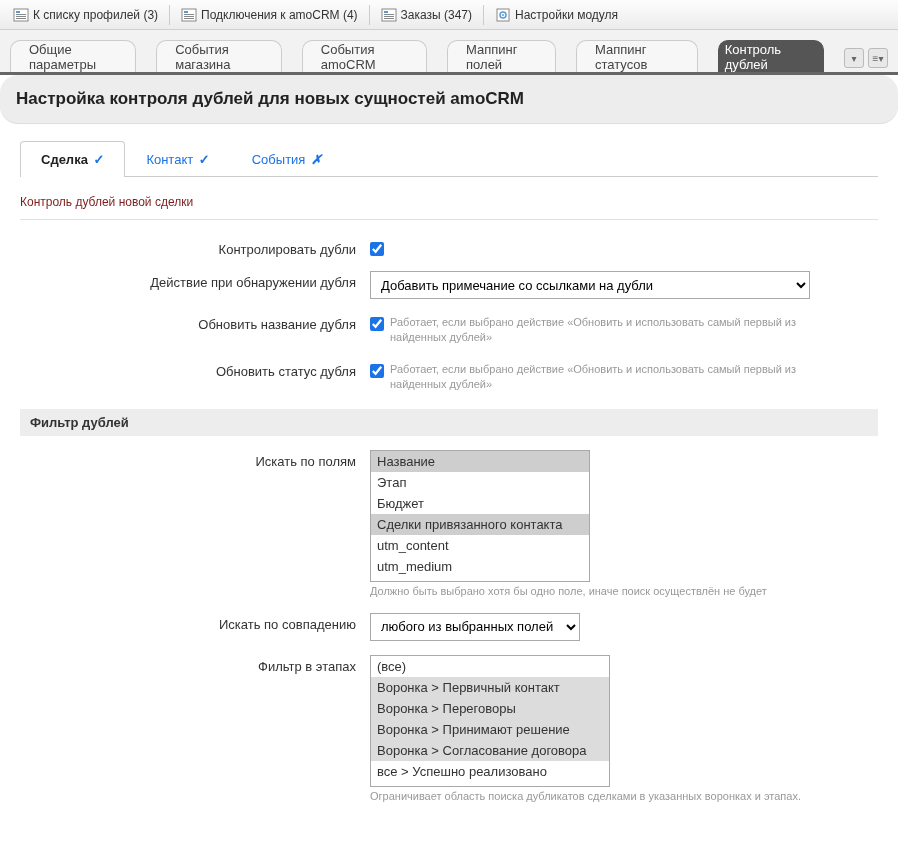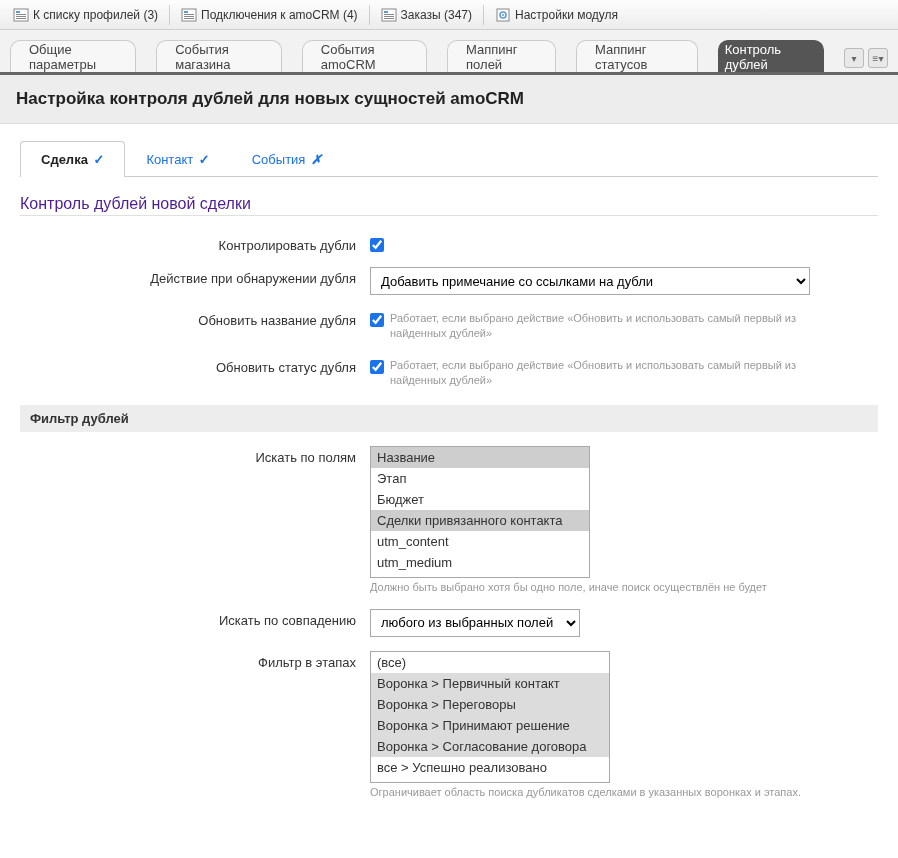--- a/index.html
+++ b/index.html
@@ -6,30 +6,30 @@
 body { font-family: Arial, Helvetica, sans-serif; font-size: 13px; color: #333; background: #fff; width: 898px; }
 .top-toolbar { background: linear-gradient(#fdfdfd, #ececec); border-bottom: 1px solid #d0d0d0; padding: 4px 6px; display: flex; gap: 2px; align-items: center; height: 30px; }
 .tbtn { display: inline-flex; align-items: center; gap: 4px; padding: 3px 6px; border: 1px solid transparent; border-radius: 3px; cursor: pointer; font-size: 12px; color: #333; }
 .tbtn svg { width: 16px; height: 16px; }
 .tsep { width: 1px; height: 20px; background: #ccc; margin: 0 2px; }
 .tabs-bar { background: #f2f2f2; border-bottom: 3px solid #666; padding: 10px 10px 0 10px; display: flex; align-items: flex-end; position: relative; }
 .tab-outer { position: relative; padding: 8px 18px; font-size: 13px; color: #444; cursor: pointer; background: #f7f7f7; border: 1px solid #ccc; border-bottom: none; border-radius: 10px 10px 0 0; margin-right: 20px; height: 32px; display: flex; align-items: center; }
 .tab-outer.active { background: #555; color: #fff; border-color: #555; padding-left: 6px; }
 .tab-toolbar-right { margin-left: auto; display: flex; align-items: center; gap: 4px; padding-bottom: 4px; }
 .tab-tool-btn { width: 20px; height: 20px; border: 1px solid #bbb; background: #e8e8e8; border-radius: 3px; display: flex; align-items: center; justify-content: center; cursor: pointer; color: #666; font-size: 10px; }
-.page-header { background: #ededed; border-bottom: 1px solid #ddd; padding: 14px 16px; }
+.page-header { background: #ededed; border-bottom: 1px solid #ddd; padding: 14px 16px; border-radius: 18px; }
 .page-header h1 { font-size: 17px; font-weight: bold; color: #222; }
 .content { padding: 16px 20px; background: #fff; }
 .inner-tabs { display: flex; border-bottom: 1px solid #ccc; margin-bottom: 18px; }
 .inner-tab { padding: 10px 20px; font-size: 13px; cursor: pointer; border: 1px solid transparent; border-bottom: none; position: relative; top: 1px; }
 .inner-tab.active { border-color: #ccc; background: #fff; border-radius: 4px 4px 0 0; font-weight: bold; color: #222; }
 .inner-tab.link { color: #1a73e8; }
 .check-mark { color: #1a73e8; font-weight: bold; margin-left: 2px; }
 .x-mark { color: #1a73e8; font-weight: bold; font-style: italic; margin-left: 2px; }
-.section-title { font-size: 16px; color: #4c1d95; margin-bottom: 2px; }
+.section-title { font-size: 12px; color: #7f1d1d; margin-bottom: 10px; }
 .section-divider { border-top: 1px solid #e0e0e0; margin-bottom: 18px; }
 .form-row { display: flex; align-items: flex-start; margin-bottom: 14px; }
 .form-label { width: 350px; text-align: right; padding-right: 14px; padding-top: 4px; font-size: 13px; color: #333; }
 .form-control { flex: 1; display: flex; flex-direction: column; align-items: flex-start; }
 .form-control-inline { display: flex; align-items: flex-start; gap: 6px; }
 .hint { font-size: 11px; color: #999; margin-top: 2px; line-height: 1.4; max-width: 440px; }
 select, .multibox { border: 1px solid #a9a9a9; font-size: 13px; font-family: inherit; padding: 0 6px; background: #fff; }
 select.wide { width: 440px; height: 28px; }
 select.narrow { width: 210px; height: 28px; }
 .multibox { width: 220px; height: 132px; overflow-y: scroll; padding: 0; }

